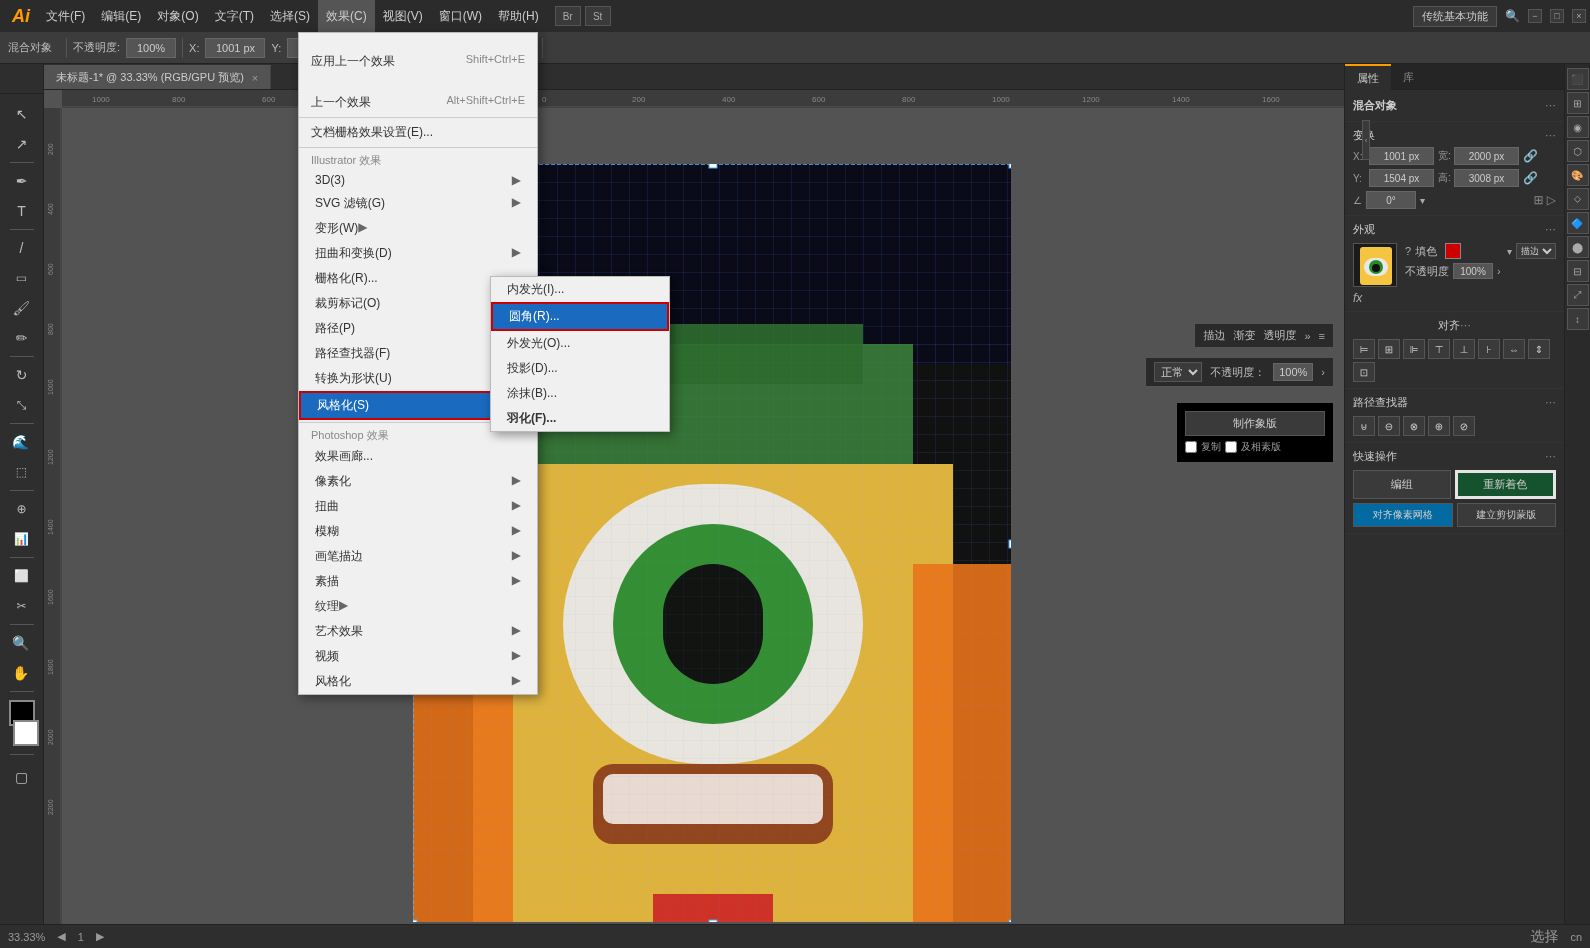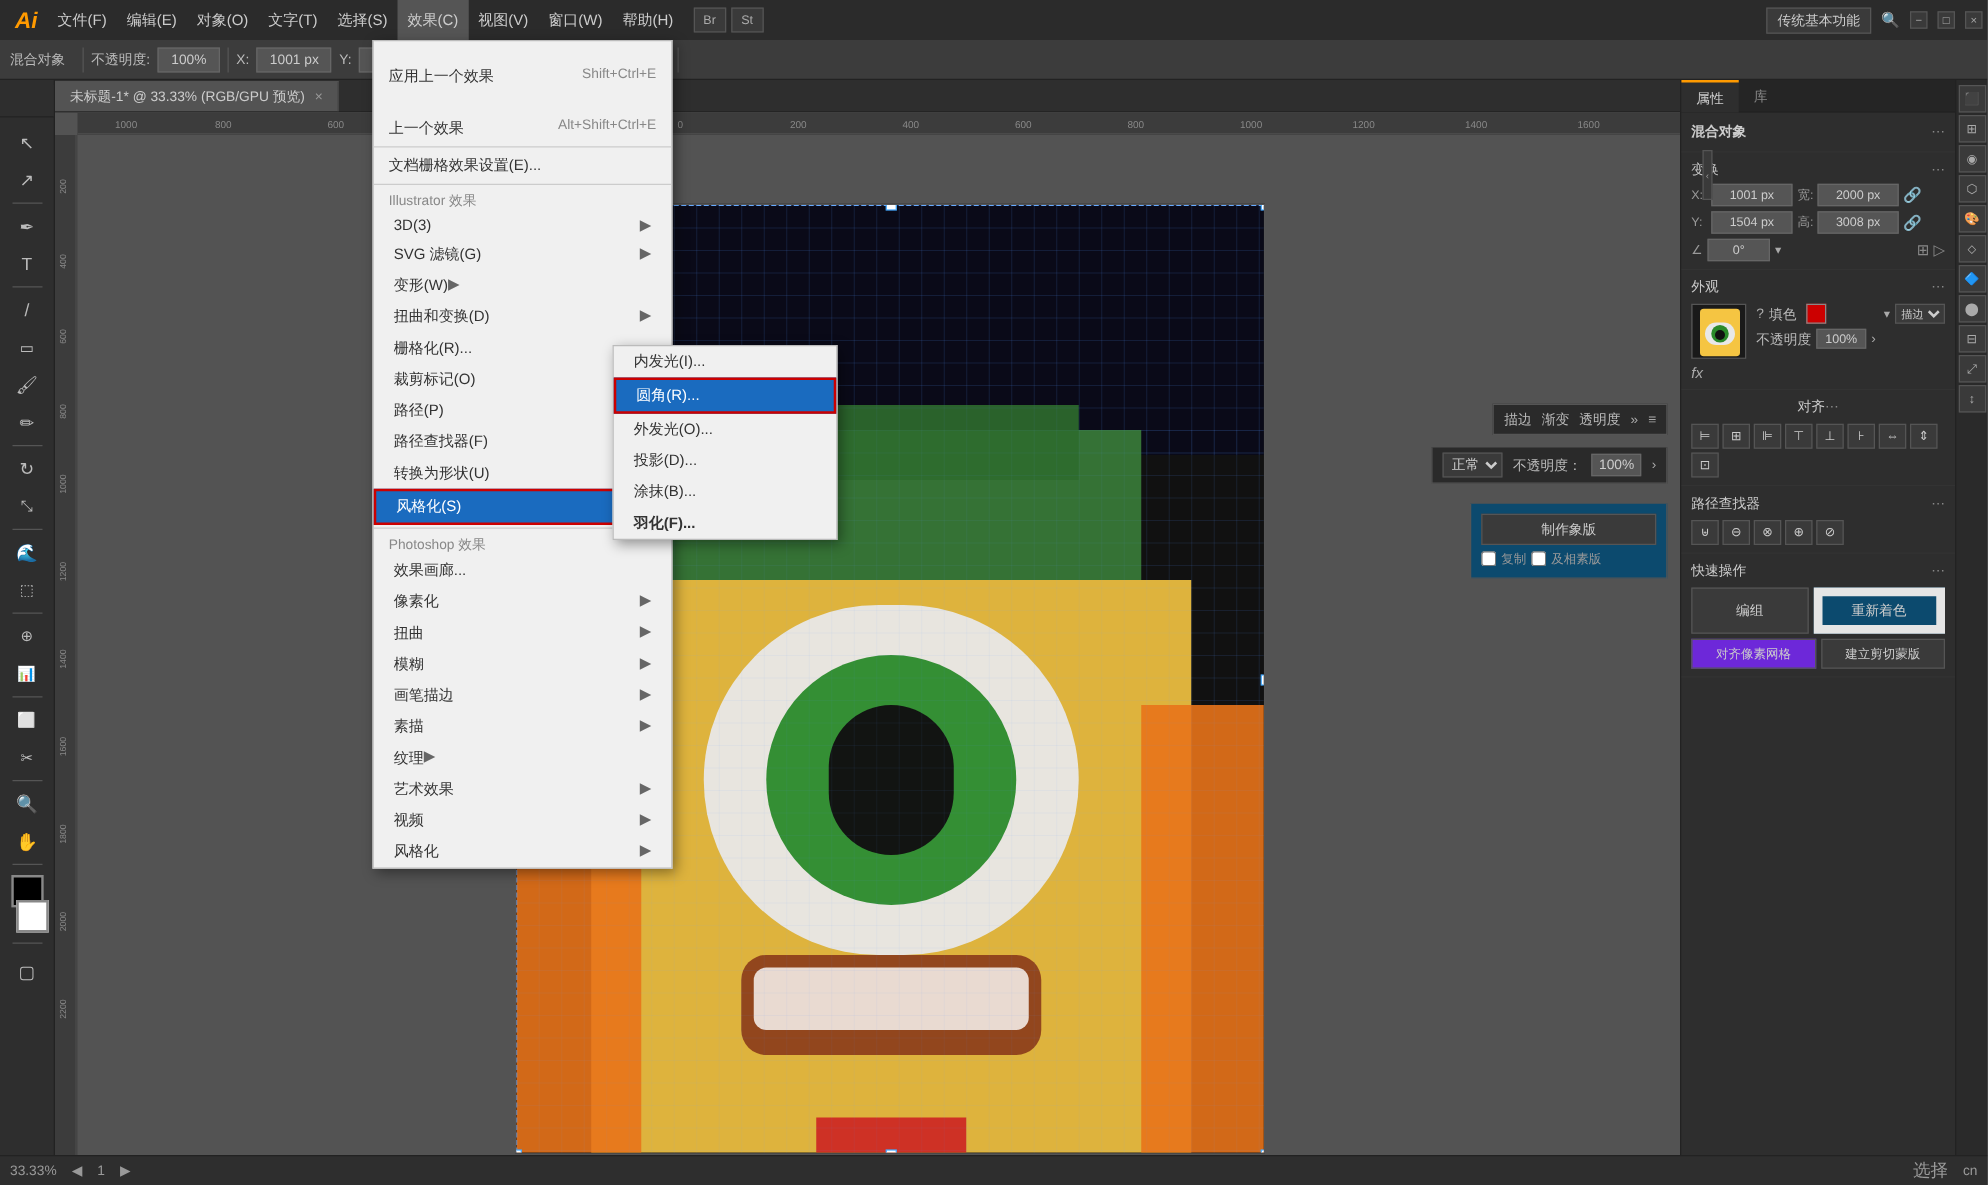--- a/index.html
+++ b/index.html
@@ -222,21 +222,21 @@
           <span style="font-size:11px;color:#aaa;cursor:pointer;">»</span>
           <span style="font-size:11px;color:#aaa;cursor:pointer;">≡</span>
         </div>
         <div id="blend-mode-row" style="position:absolute;right:10px;top:250px;background:#2a2a2a;border:1px solid #555;border-top:none;padding:4px 8px;display:flex;gap:8px;align-items:center;">
           <select style="background:#3a3a3a;border:1px solid #555;color:#ccc;font-size:11px;padding:2px;"><option>正常</option></select>
           <span style="font-size:11px;color:#bbb;">不透明度：</span>
           <input type="text" value="100%" style="background: rgb(85, 85, 85); border: 1px solid rgb(102, 102, 102); color: rgb(204, 204, 204); width: 40px; height: 18px; font-size: 11px; text-align: center;">
           <span style="font-size:11px;color:#aaa;cursor:pointer;">›</span>
         </div>
 
-        <div style="position:absolute;right:10px;top:295px;background:#0c4a6e;border:1px solid #555;border-top:none;padding:8px;display:flex;flex-direction:column;gap:4px;">
+        <div style="position:absolute;right:10px;top:295px;background:#000000;border:1px solid #555;border-top:none;padding:8px;display:flex;flex-direction:column;gap:4px;">
           <button style="background:#3a3a3a;border:1px solid #555;color:#ccc;padding:4px 8px;font-size:11px;cursor:pointer;width:140px;">制作象版</button>
           <div style="display:flex;gap:4px;align-items:center;">
             <input type="checkbox" style="width: 12px; height: 12px;">
             <span style="font-size:10px;color:#999;">复制</span>
             <input type="checkbox" style="width: 12px; height: 12px;">
             <span style="font-size:10px;color:#999;">及相素版</span>
           </div>
         </div>
 
       </div>
@@ -369,24 +369,24 @@
       </div>
     </div>
 
     <div style="padding:6px 8px;border-bottom:1px solid #333;">
       <div style="display:flex;align-items:center;justify-content:space-between;margin-bottom:6px;">
         <span style="font-size:11px;color:#ccc;">快速操作</span>
         <span style="font-size:11px;color:#888;cursor:pointer;">⋯</span>
       </div>
       <div style="display:flex;gap:4px;flex-wrap:wrap;">
         <button style="background:#3a3a3a;border:1px solid #555;color:#ccc;padding:4px 8px;font-size:11px;cursor:pointer;flex:1;">编组</button>
-        <button style="background:#0c4a6e;border:7px solid #e5e5e5;color:#ccc;padding:4px 8px;font-size:11px;cursor:pointer;flex:1;">重新着色</button>
+        <button style="background:#14532d;border:3px solid #e5e5e5;color:#ccc;padding:4px 8px;font-size:11px;cursor:pointer;flex:1;">重新着色</button>
       </div>
       <div style="display:flex;gap:4px;flex-wrap:wrap;margin-top:4px;">
-        <button style="background:#6d28d9;border:1px solid #555;color:#ccc;padding:4px 8px;font-size:11px;cursor:pointer;flex:1;font-size:10px;">对齐像素网格</button>
+        <button style="background:#0369a1;border:1px solid #555;color:#ccc;padding:4px 8px;font-size:11px;cursor:pointer;flex:1;font-size:10px;">对齐像素网格</button>
         <button style="background:#3a3a3a;border:1px solid #555;color:#ccc;padding:4px 8px;font-size:11px;cursor:pointer;flex:1;font-size:10px;">建立剪切蒙版</button>
       </div>
     </div>
 
   </div>
 
   <div id="far-right-icons" style="width:26px;background:#2a2a2a;border-left:1px solid #222;display:flex;flex-direction:column;align-items:center;padding:4px 0;gap:2px;">
     <div style="width:22px;height:22px;background:#3a3a3a;border:1px solid #555;display:flex;align-items:center;justify-content:center;cursor:pointer;font-size:10px;color:#aaa;">⬛</div>
     <div style="width:22px;height:22px;background:#3a3a3a;border:1px solid #555;display:flex;align-items:center;justify-content:center;cursor:pointer;font-size:10px;color:#aaa;">⊞</div>
     <div style="width:22px;height:22px;background:#3a3a3a;border:1px solid #555;display:flex;align-items:center;justify-content:center;cursor:pointer;font-size:10px;color:#aaa;">◉</div>

